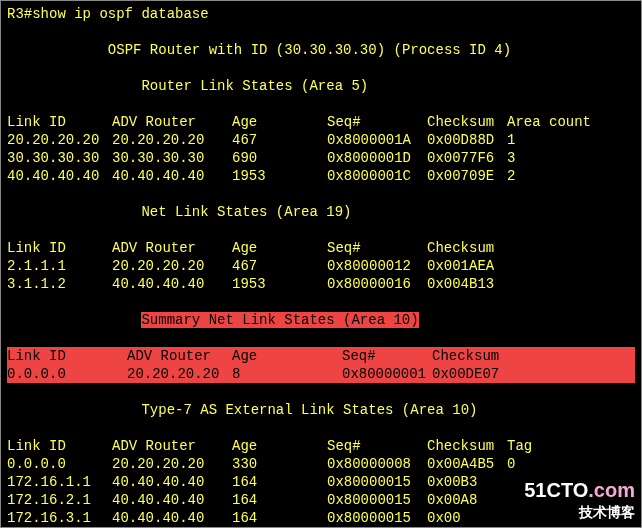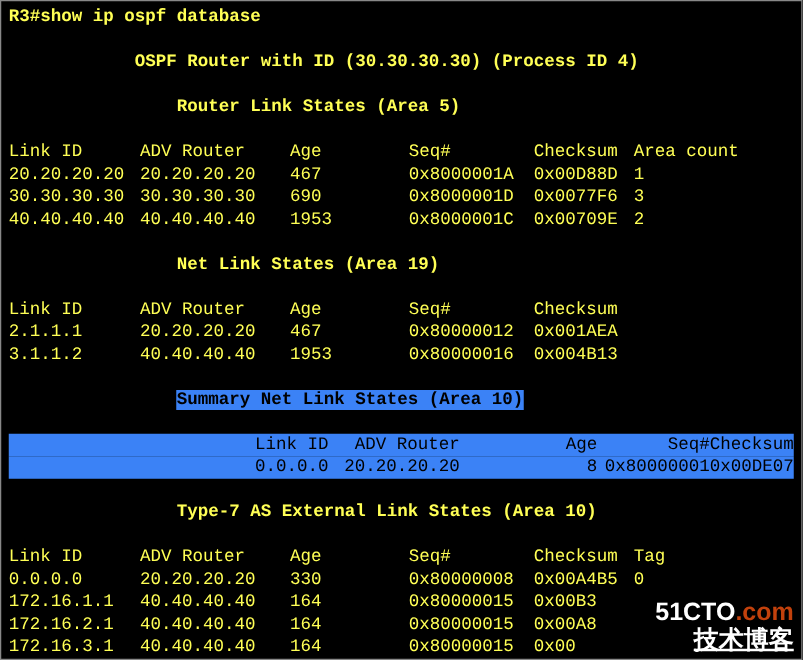--- a/index.html
+++ b/index.html
@@ -10,22 +10,22 @@
     color: #ffff55;
     font-family: "Courier New", monospace;
     font-size: 14px;
     line-height: 18px;
     overflow: hidden;
     position: relative;
     border: 1px solid #888;
     box-sizing: border-box;
     padding: 4px 6px;
   }
-  .line { white-space: pre; font-weight: bold; }
-  .hl { background: #3b82f6; color: #000; text-align: right; }
+  .line { white-space: pre; }
+  .hl { background: #ef4444; color: #000; }
   .row span { display: inline-block; vertical-align: top; }
   .c-link   { width: 105px; }
   .c-adv    { width: 120px; }
   .c-age    { width: 95px;  }
   .c-seq    { width: 100px; }
   .c-chk    { width: 80px;  }
   .c-extra  { }
   .c-link-s { width: 120px; }
   .c-adv-s  { width: 105px; }
   .c-age-s  { width: 110px; }
@@ -36,22 +36,22 @@
     bottom: 4px;
     font-family: Arial, sans-serif;
     font-size: 20px;
     font-weight: bold;
     color: #fff;
     text-shadow: 1px 1px 2px #000, -1px -1px 2px #000;
     text-align: right;
     pointer-events: none;
     line-height: 22px;
   }
-  .watermark .sub { font-size: 20px; text-decoration: underline; }
-  .watermark .orange { color: #c2410c; text-align: right; }
+  .watermark .sub { font-size: 14px; }
+  .watermark .orange { color: #f9a8d4; text-align: right; }
 </style>
 </head>
 <body>
 
 <div class="line">R3#show ip ospf database</div>
 <div class="line"> </div>
 
 <div class="line">            <span>OSPF Router with ID (30.30.30.30) (Process ID 4)</span></div>
 <div class="line"> </div>
 

